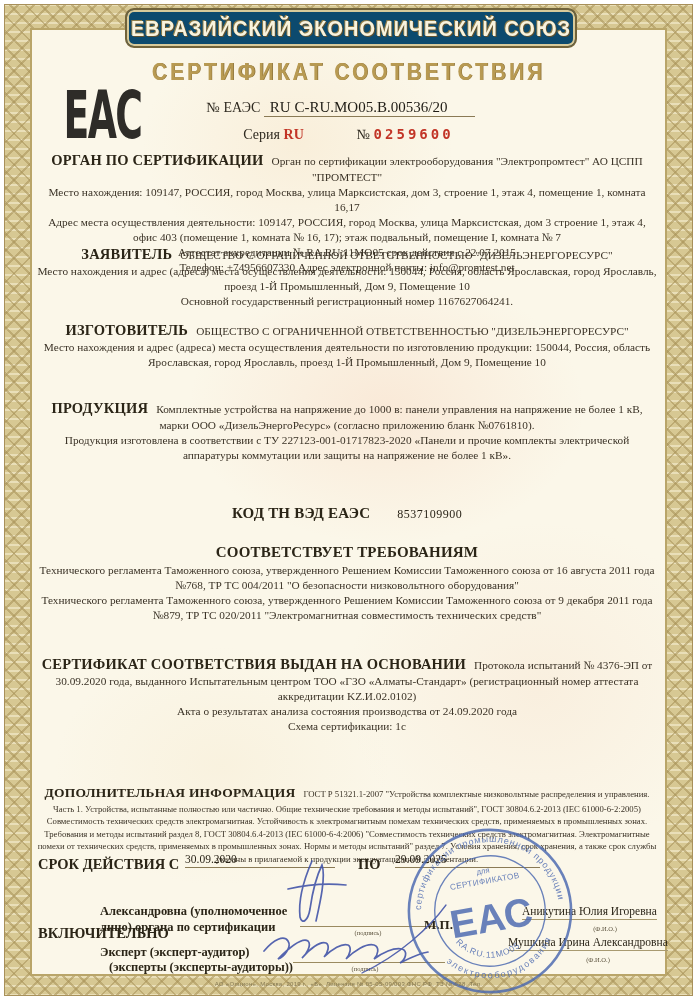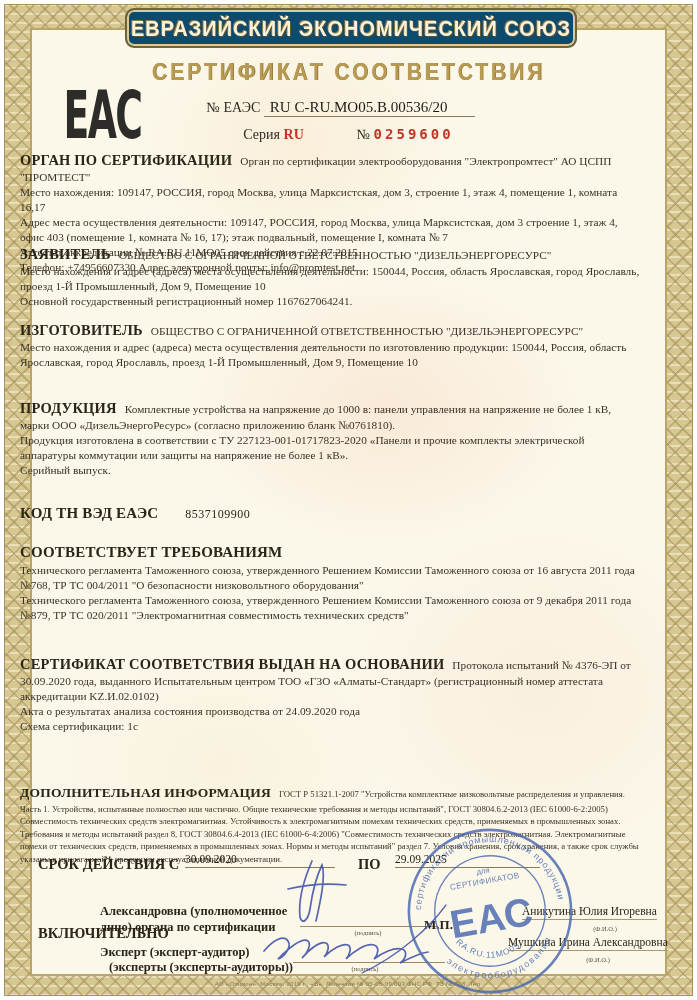--- a/index.html
+++ b/index.html
@@ -32,21 +32,21 @@
       font-weight:bold;font-size:21px;letter-spacing:3px;color:#b89a52;
       text-shadow:.6px .6px 0 #8a6f35;transform:scaleY(1.1);}
   .num-row{left:0;right:15px;top:99px;text-align:center;font-size:14px;}
   .num-row .lbl{color:#2f2a20;}
   .num-row .val{border-bottom:1px solid #8a7a55;padding:0 28px 1px 6px;color:#1f1c15;font-size:15px;}
   .ser-row{left:0;right:0;top:126px;text-align:center;font-size:14px;color:#2f2a20;}
   .ser-row .red{color:#c23527;font-weight:bold;}
   .ser-row .digits{color:#c23527;letter-spacing:3px;font-weight:bold;font-family:"DejaVu Sans Mono",monospace;font-size:14px;}
   .ser-row .gap{display:inline-block;width:46px;}
   
-  .sec{left:20px;width:622px;font-size:11.3px;line-height:1.33;color:#3a3226;}
+  .sec{left:36px;width:622px;font-size:11.3px;line-height:1.33;color:#3a3226;text-align:center;}
   .sec .h{font-weight:bold;font-size:14.5px;color:#2b2517;letter-spacing:.2px;}
   .sec .sp{display:inline-block;width:8px;}
   .small .h{font-size:13.5px;}
   .small{font-size:8.7px;line-height:1.45;}
   .tnved{font-size:11.5px;}
   .tnved .h{font-size:15px;font-weight:bold;}
   .tnved .code{margin-left:24px;font-size:12px;color:#2a2418;letter-spacing:.5px;}
   .conf .h{display:block;font-size:15px;}
   
   .validity-label{font-weight:bold;font-size:14.5px;color:#2b2517;}
@@ -103,21 +103,20 @@
   </div>
 
   <div class="sec abs" style="top:321px">
     <span class="h">ИЗГОТОВИТЕЛЬ</span><span class="sp"></span><span>ОБЩЕСТВО С ОГРАНИЧЕННОЙ ОТВЕТСТВЕННОСТЬЮ "ДИЗЕЛЬЭНЕРГОРЕСУРС"</span>
     <div>Место нахождения и адрес (адреса) места осуществления деятельности по изготовлению продукции: 150044, Россия, область Ярославская, город Ярославль, проезд 1-Й Промышленный, Дом 9, Помещение 10</div>
   </div>
 
   <div class="sec abs" style="top:399px">
     <span class="h">ПРОДУКЦИЯ</span><span class="sp"></span><span>Комплектные устройства на напряжение до 1000 в: панели управления на напряжение не более 1 кВ, марки ООО «ДизельЭнергоРесурс» (согласно приложению бланк №0761810).</span>
     <div>Продукция изготовлена в соответствии с ТУ 227123-001-01717823-2020 «Панели и прочие комплекты электрической аппаратуры коммутации  или защиты на напряжение не более 1 кВ».</div>
-    <div>Серийный выпуск.</div>
   </div>
 
   <div class="sec tnved abs" style="top:504px">
     <span class="h">КОД ТН ВЭД ЕАЭС</span>
     <span class="code">8537109900</span>
   </div>
 
   <div class="sec conf abs" style="top:543px">
     <span class="h">СООТВЕТСТВУЕТ ТРЕБОВАНИЯМ</span>
     <div>Технического регламента Таможенного союза, утвержденного Решением Комиссии Таможенного союза от 16 августа  2011 года №768, ТР ТС 004/2011 "О безопасности низковольтного оборудования"</div>

